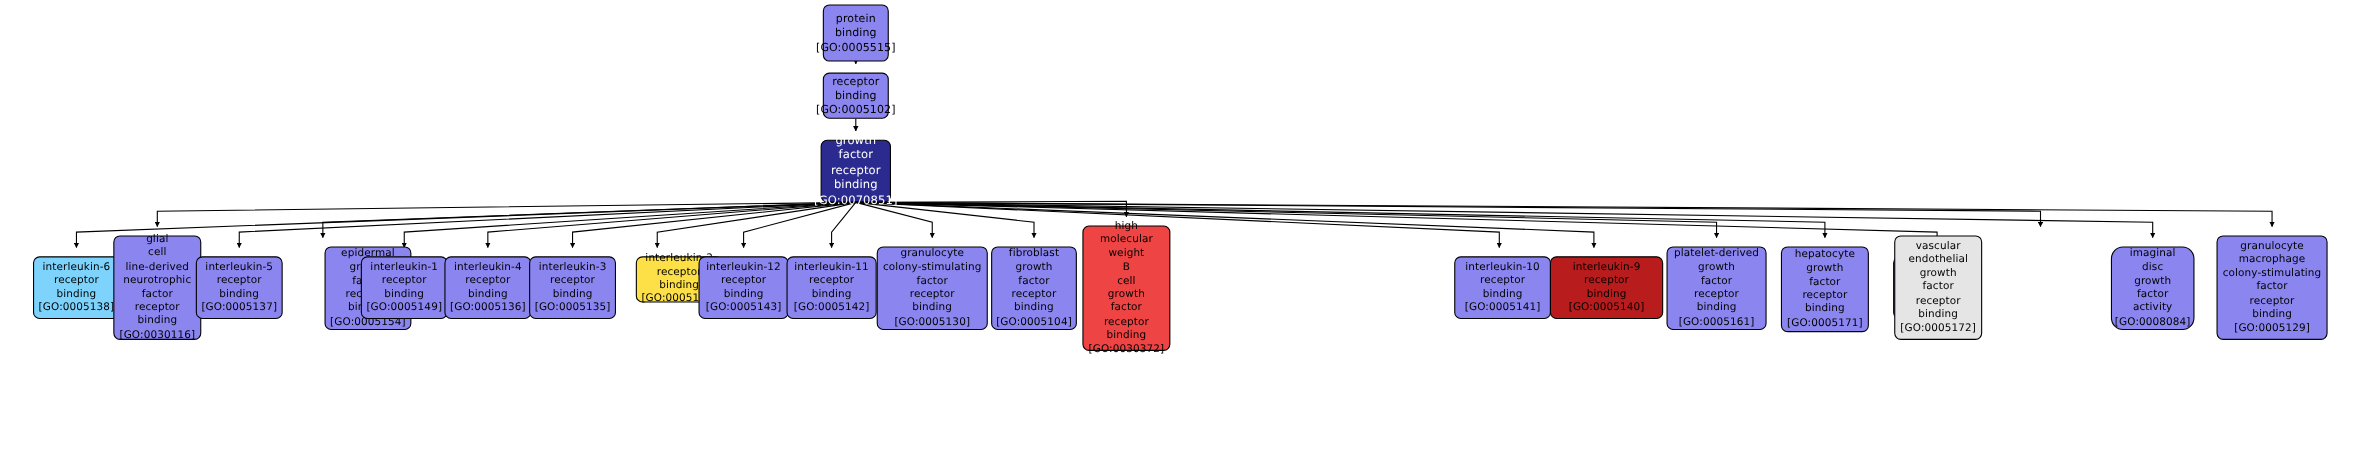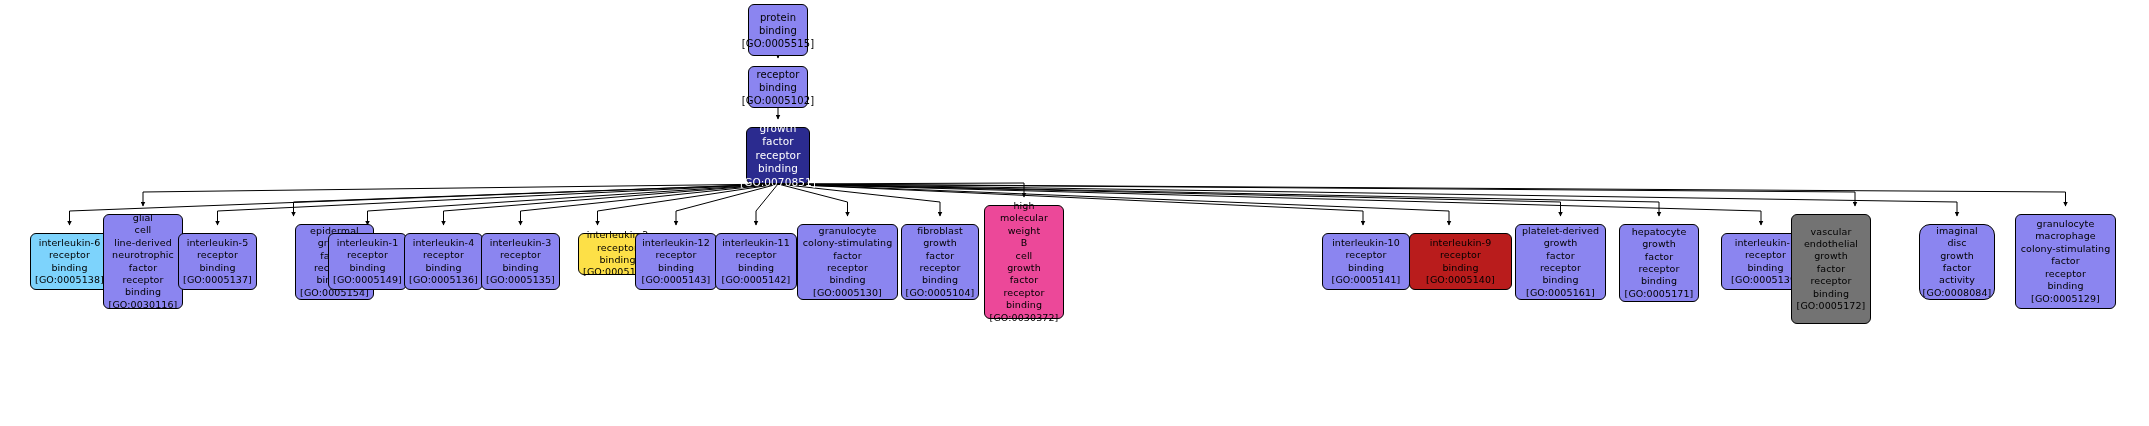--- a/index.html
+++ b/index.html
@@ -151,21 +151,21 @@
 factor
 receptor
 binding
 [GO:0005130]</div>
       <div class="go-node" style="left: 901px; top: 224px; width: 78px; height: 76px; background: rgb(139, 133, 240); color: rgb(0, 0, 0);">fibroblast
 growth
 factor
 receptor
 binding
 [GO:0005104]</div>
-      <div class="go-node" style="left: 984px; top: 205px; width: 80px; height: 114px; background: #ec4899; color: rgb(0, 0, 0);">high
+      <div class="go-node" style="left: 984px; top: 205px; width: 80px; height: 114px; background: #ef4444; color: rgb(0, 0, 0);">high
 molecular
 weight
 B
 cell
 growth
 factor
 receptor
 binding
 [GO:0030372]</div>
       <div class="go-node" style="left: 1322px; top: 233px; width: 88px; height: 57px; background: rgb(139, 133, 240); color: rgb(0, 0, 0);">interleukin-10
@@ -185,21 +185,21 @@
       <div class="go-node" style="left: 1619px; top: 224px; width: 80px; height: 78px; background: rgb(139, 133, 240); color: rgb(0, 0, 0);">hepatocyte
 growth
 factor
 receptor
 binding
 [GO:0005171]</div>
       <div class="go-node" style="left: 1721px; top: 233px; width: 80px; height: 57px; background: rgb(139, 133, 240); color: rgb(0, 0, 0); padding-left: 12px;">interleukin-7
 receptor
 binding
 [GO:0005139]</div>
-      <div class="go-node" style="left: 1791px; top: 214px; width: 80px; height: 110px; background: #737373; color: rgb(0, 0, 0);">vascular
+      <div class="go-node" style="left: 1722px; top: 214px; width: 80px; height: 95px; background: #e5e5e5; color: rgb(0, 0, 0);">vascular
 endothelial
 growth
 factor
 receptor
 binding
 [GO:0005172]</div>
       <div class="go-node" style="left: 1919px; top: 224px; width: 76px; height: 76px; background: rgb(139, 133, 240); color: rgb(0, 0, 0); border-radius: 11px;">imaginal
 disc
 growth
 factor

